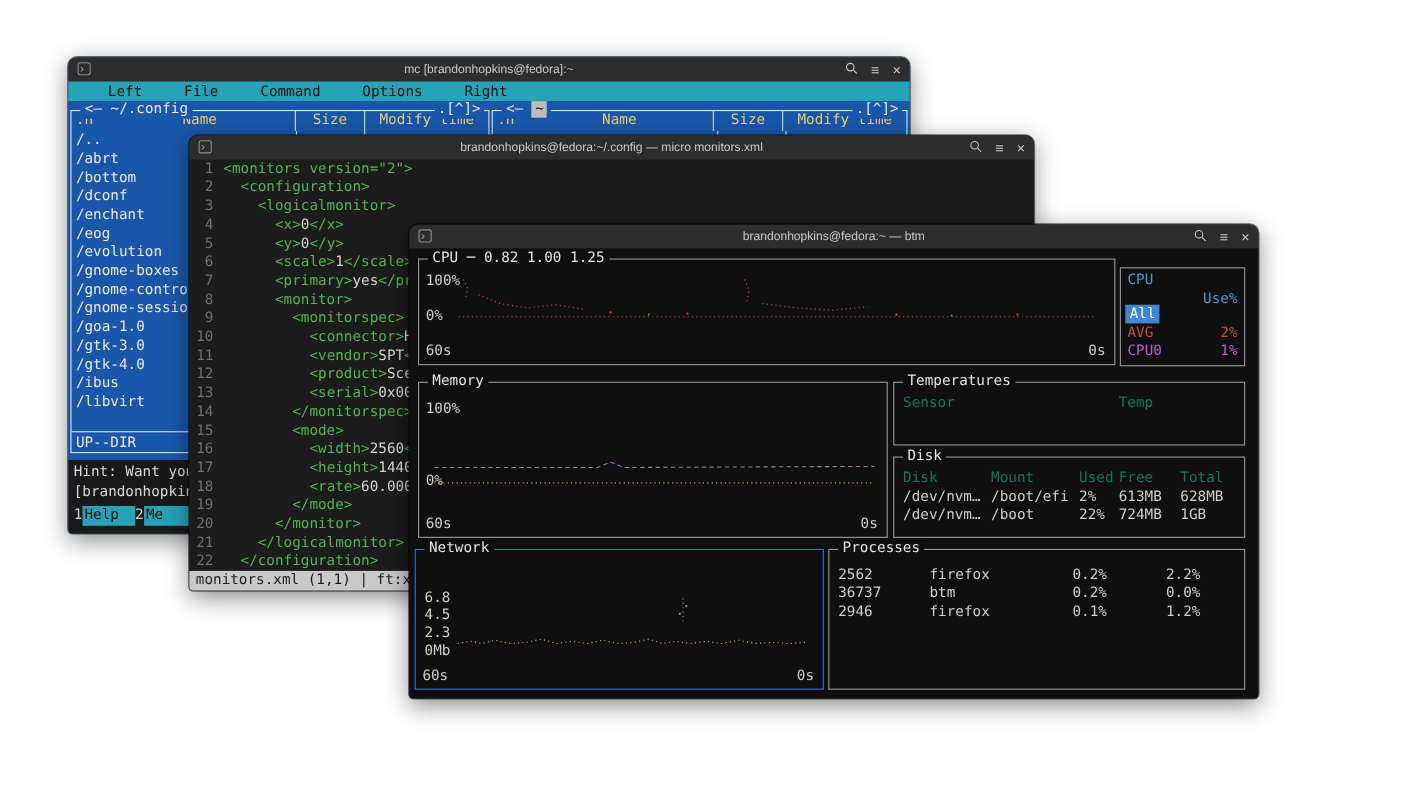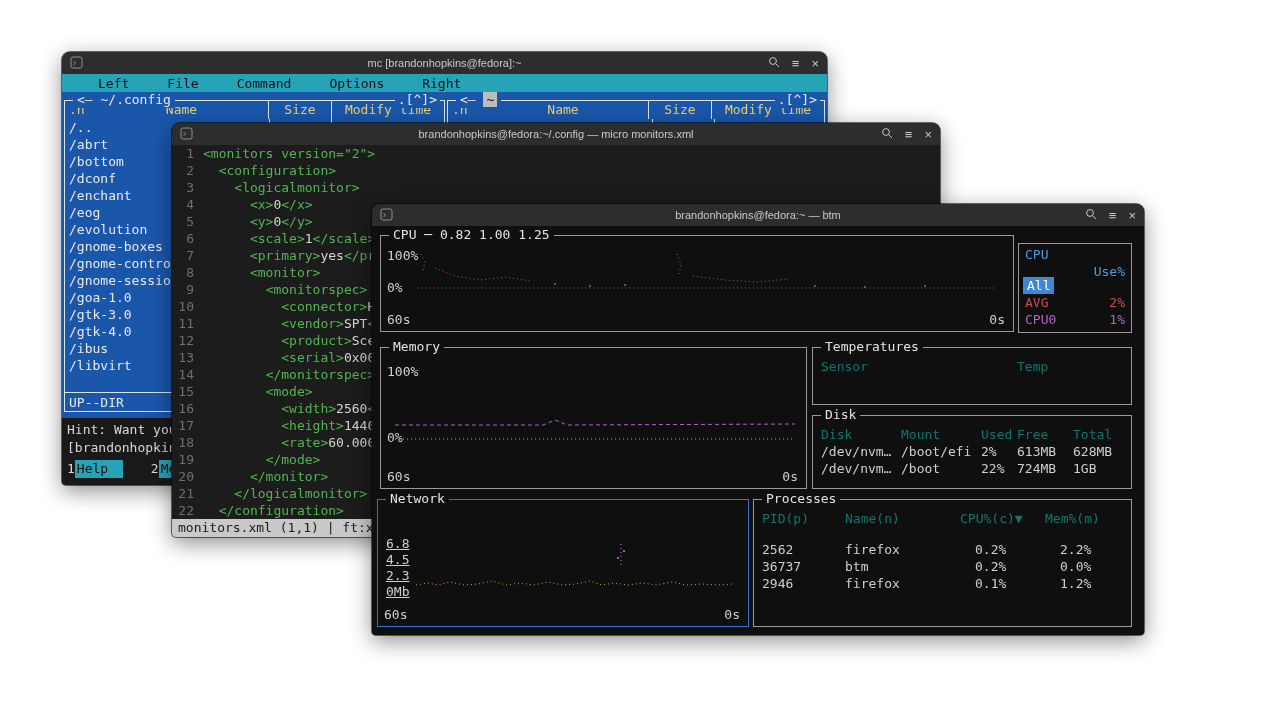--- a/index.html
+++ b/index.html
@@ -33,21 +33,21 @@
   .mc-cols .cmtime{width:112px;text-align:center;border-left:1px solid #d9e6f2;}
   .vdiv{position:absolute;top:18px;bottom:19px;border-left:1px solid #d9e6f2;}
   .vdiv.v1{left:204px;} .vdiv.v2{left:266px;}
   .mc-file{height:17px;line-height:17px;padding-left:4px;white-space:pre;}
   .mini-sep{position:absolute;left:0;right:0;bottom:18px;border-top:1px solid #d9e6f2;}
   .mini-status{position:absolute;left:4px;bottom:0;height:17px;line-height:17px;}
   .mc-bottom{height:67px;background:#191919;color:#d8d8d8;font-size:13px;padding:3px 0 0 5px;}
   .mc-hint,.mc-prompt{height:18px;line-height:18px;white-space:pre;}
   .mc-keys{display:flex;margin-top:3px;height:18px;line-height:18px;}
   .knum{color:#d8d8d8;}
-  .klabel{background:#27a3b7;color:#101010;width:46px;padding-left:2px;margin-right:28px;}
+  .klabel{background:#27a3b7;color:#101010;width:46px;padding-left:2px;margin-right:0;}
 
   
   #micro{left:172px;top:123px;width:768px;height:414px;z-index:2;background:#1c1c1c;}
   .micro-body{height:374px;background:#1c1c1c;font-size:13px;overflow:hidden;}
   .code-line{display:flex;height:17px;line-height:17px;}
   .gutter{width:22px;text-align:right;color:#6f6f6f;margin-right:9px;flex:none;}
   .code-text{white-space:pre;}
   .xml-tag{color:#52b552;}
   .xml-plain{color:#d6d6d6;}
   .micro-status{height:18px;line-height:18px;background:#c9c9c9;color:#1b1b1b;
@@ -80,21 +80,21 @@
   .tbl-head,.tbl-row{display:flex;height:17px;line-height:17px;padding:0 8px;white-space:pre;}
   .tbl-head{color:#0f766e;}
   #temp-box .tbl-head{margin-top:10px;}
   .t0{width:196px;} .t1{flex:1;}
   #disk-box .tbl-head{margin-top:10px;}
   .d0{width:80px;} .d1{width:80px;} .d2{width:36px;} .d3{width:56px;} .d4{flex:1;}
   #proc-box .tbl-head{margin-top:10px;}
   .proc-rows{margin-top:14px;}
   .p0{width:83px;} .p1{width:115px;} .p2{width:85px;} .p3{flex:1;}
   .tbl-row .p2,.tbl-row .p3{text-indent:15px;}
-  .net-ylabels{position:absolute;left:8px;top:36px;text-decoration:underline;}
+  .net-ylabels{position:absolute;left:8px;top:36px;}
   .nylab{height:16px;line-height:16px;}
 </style>
 </head>
 <body>
 
 <div class="window" id="mc">
   <div class="titlebar">
     <span class="tb-left">
       <svg width="13" height="13">
           <rect x="1" y="1" width="11" height="11" rx="2" fill="none" stroke="#8f8f8f"></rect>
@@ -391,21 +391,20 @@
       <svg class="graph" style="top:6px;height:92px;" width="358" height="92" viewBox="0 0 358 92">
         <path d="M34,79 L46,77 L56,79 L68,76 L82,79 L96,78 L110,75 L124,79 L138,77 L152,79 L166,76 L180,79 L194,78 L208,75 L220,79 L232,77 L246,79 L260,77 L274,79 L290,76 L304,79 L320,78 L336,79 L350,78" fill="none" stroke="#cfa94e" stroke-dasharray="1 3"></path>
         <path d="M239,38 L239,62" fill="none" stroke="#c678dd" stroke-dasharray="1 3"></path>
         <circle cx="236" cy="52" r="1" fill="#c678dd"></circle>
           <circle cx="242" cy="45" r="1" fill="#c678dd"></circle>
       </svg>
     </div>
 
     <div class="bbox" id="proc-box">
       <span class="btitle">Processes</span>
-      <div class="tbl-head"><span class="p0">PID(p)</span><span class="p1">Name(n)</span><span class="p2">CPU%(c)▼</span><span class="p3">Mem%(m)</span></div>
       <div class="proc-rows">
           <div class="tbl-row"><span class="p0">2562</span><span class="p1">firefox</span><span class="p2">0.2%</span><span class="p3">2.2%</span></div>
           <div class="tbl-row"><span class="p0">36737</span><span class="p1">btm</span><span class="p2">0.2%</span><span class="p3">0.0%</span></div>
           <div class="tbl-row"><span class="p0">2946</span><span class="p1">firefox</span><span class="p2">0.1%</span><span class="p3">1.2%</span></div>
         </div>
     </div>
 
   </div>
 </div>
 

